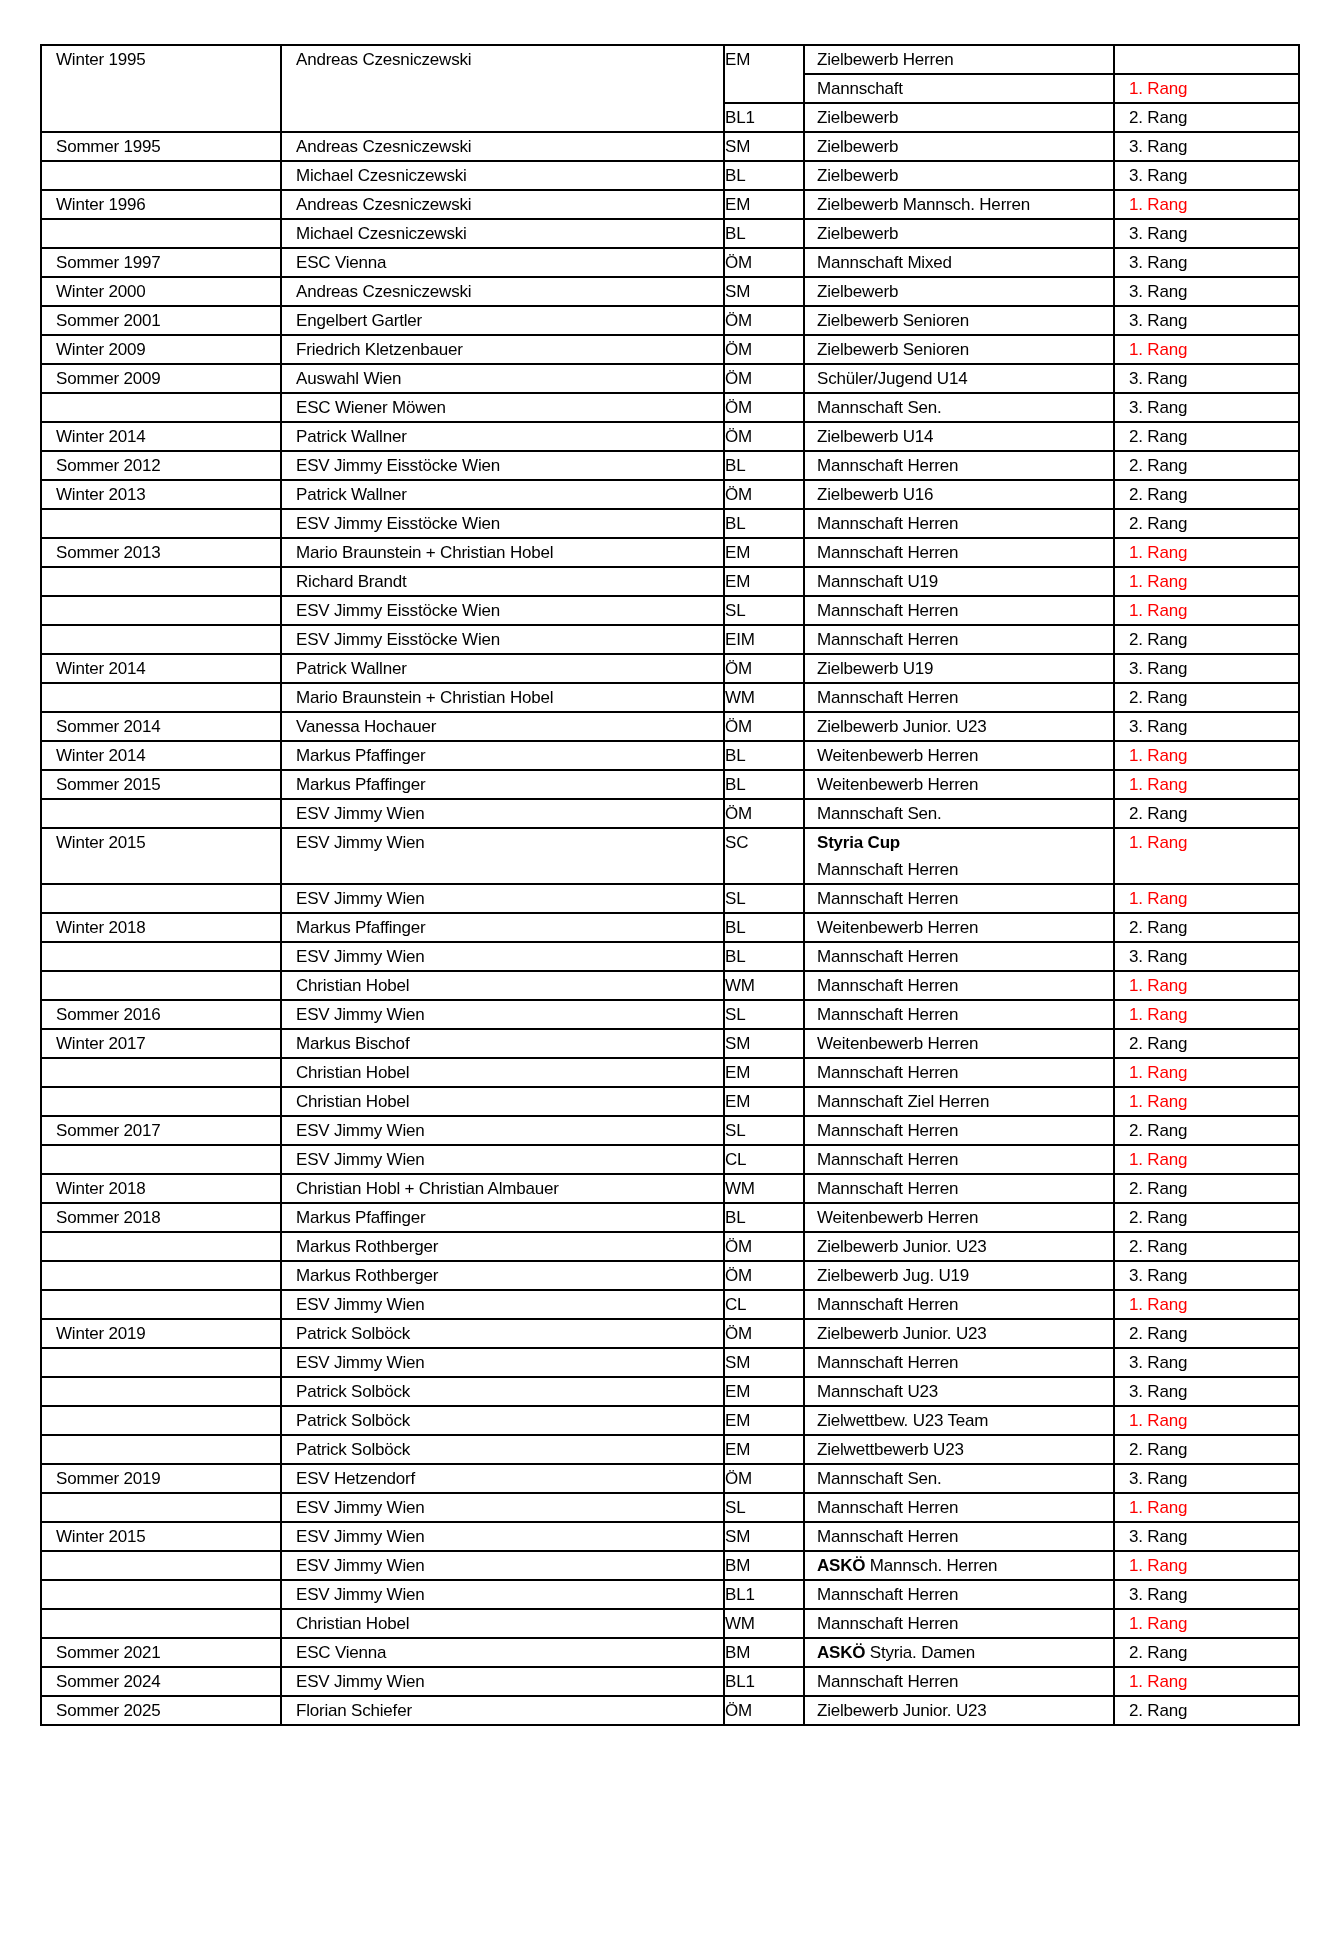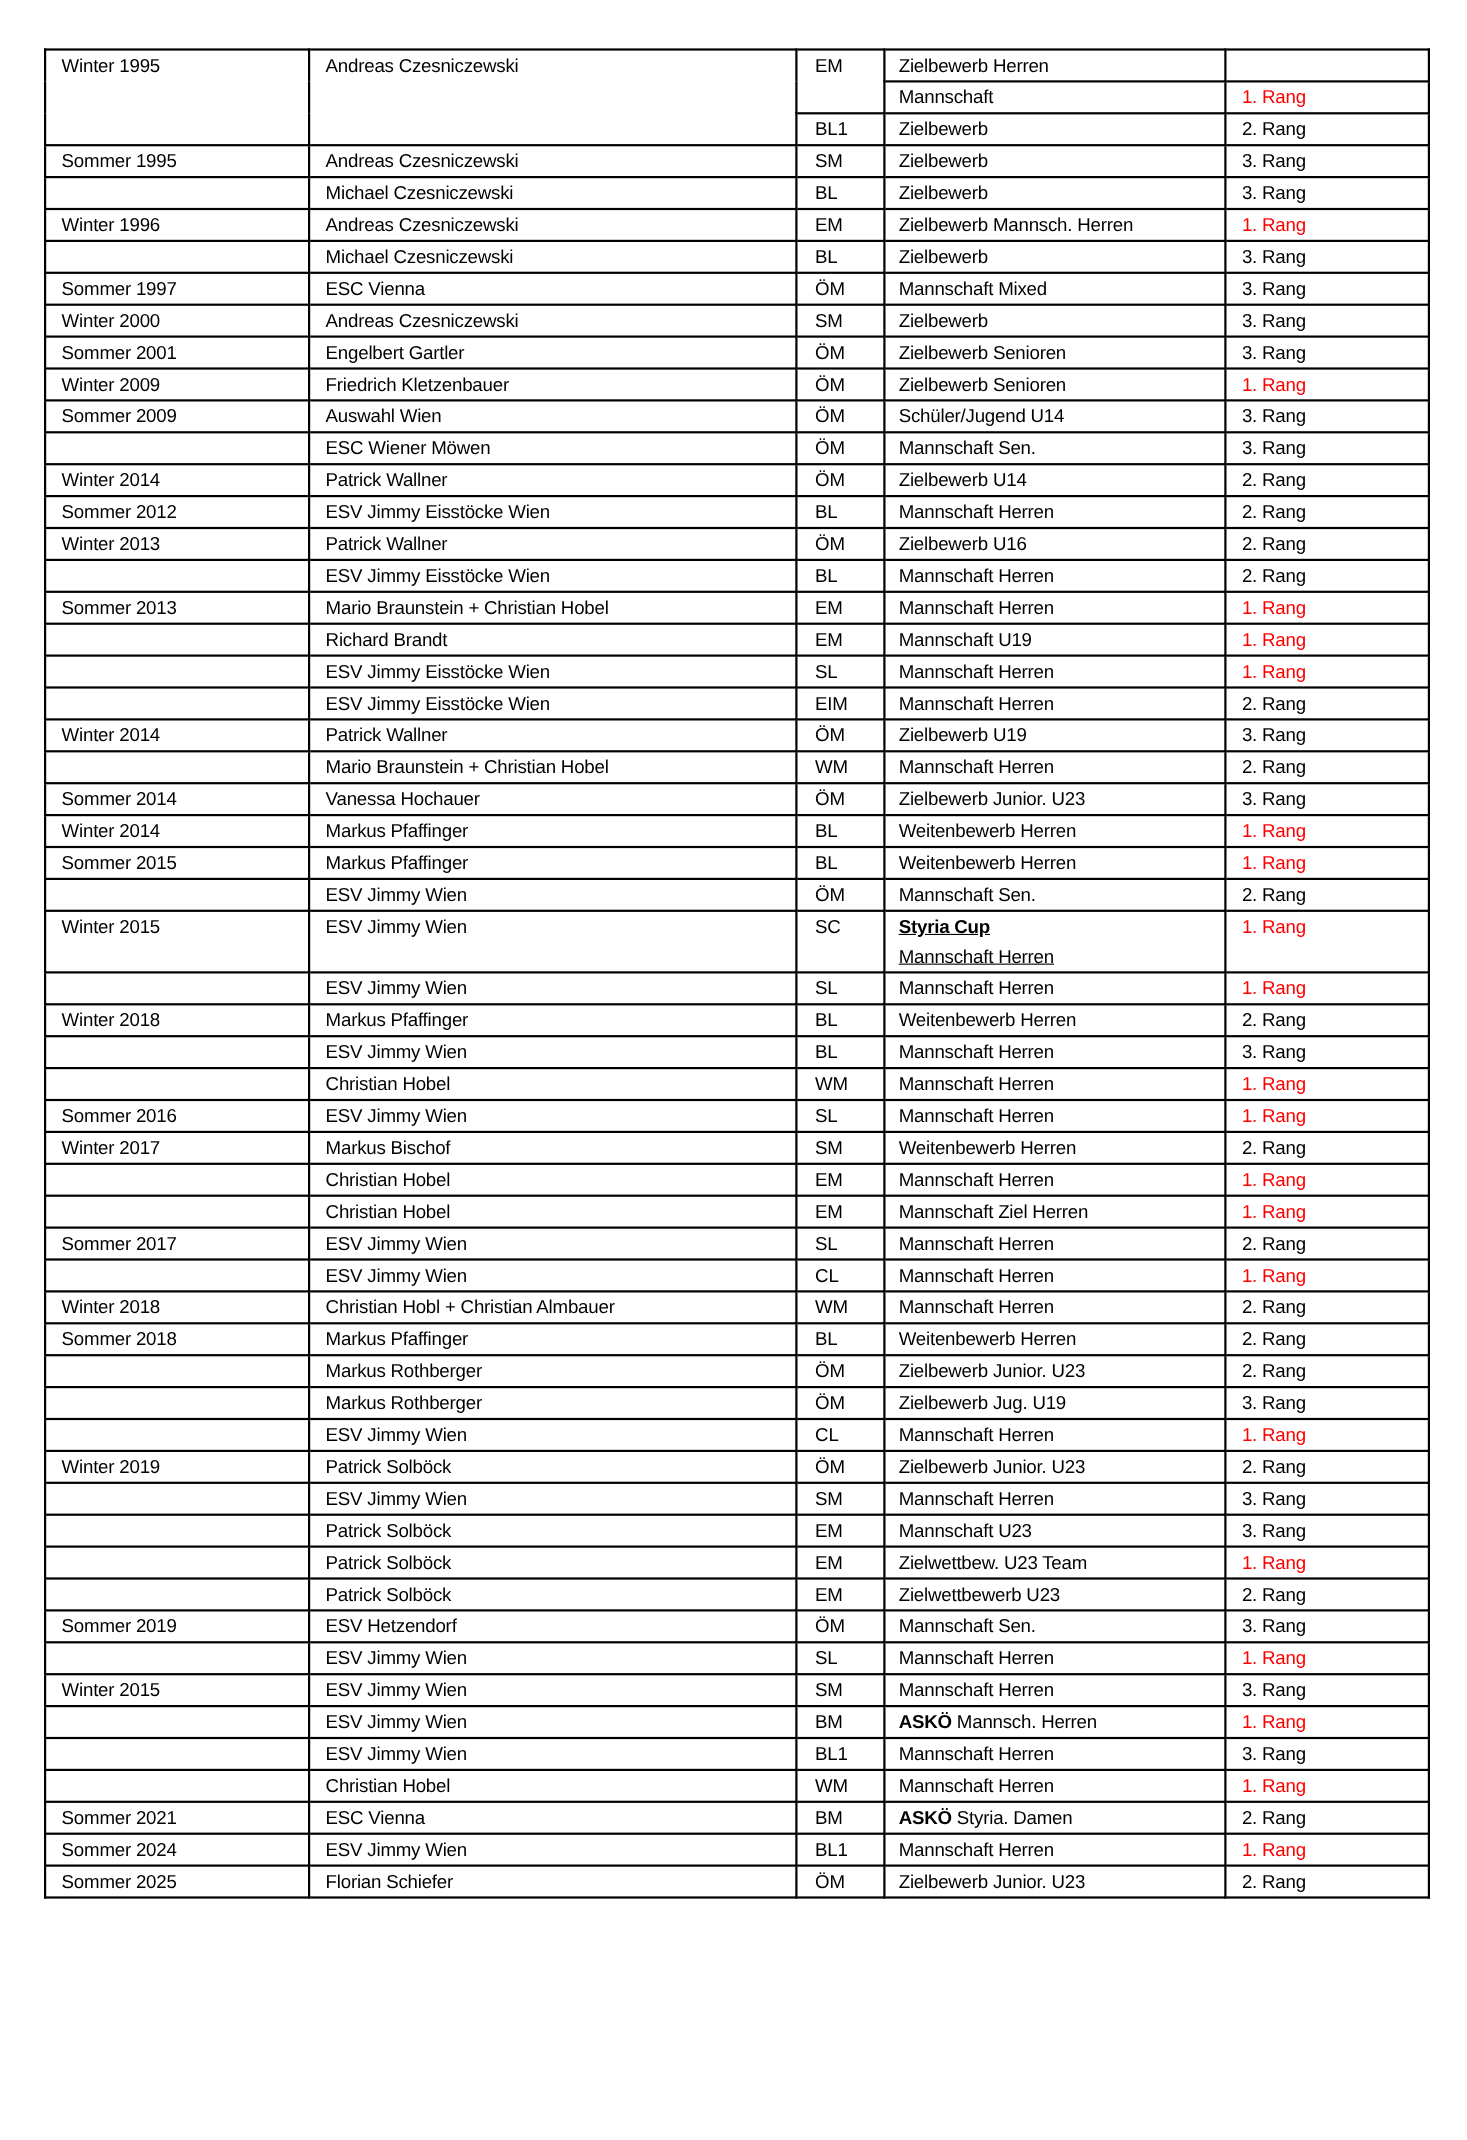--- a/index.html
+++ b/index.html
@@ -20,27 +20,27 @@
   table.results td {
     border: 2.6px solid #000000;
     padding: 0 0 0 14px;
     height: 26.9px;
     line-height: 27px;
     vertical-align: top;
     white-space: nowrap;
     overflow: hidden;
     letter-spacing: -0.2px;
   }
-  table.results td.col-disc { padding-left: 16px; }
+  table.results td.col-disc { padding-left: 0; }
   table.results td.col-event { padding-left: 12px; }
   table.results td.col-rank { padding-left: 14px; margin-top: 44px; }
   table.results td.wrap { white-space: normal; }
   .rank-first { color: #ff0000; }
   .bold { font-weight: bold; }
-  .line { display: block; text-decoration: underline; }
+  .line { display: block; }
 </style>
 </head>
 <body>
 
 <div class="page">
   <table class="results">
     <colgroup>
       <col class="c1">
         <col class="c2">
         <col class="c3">

